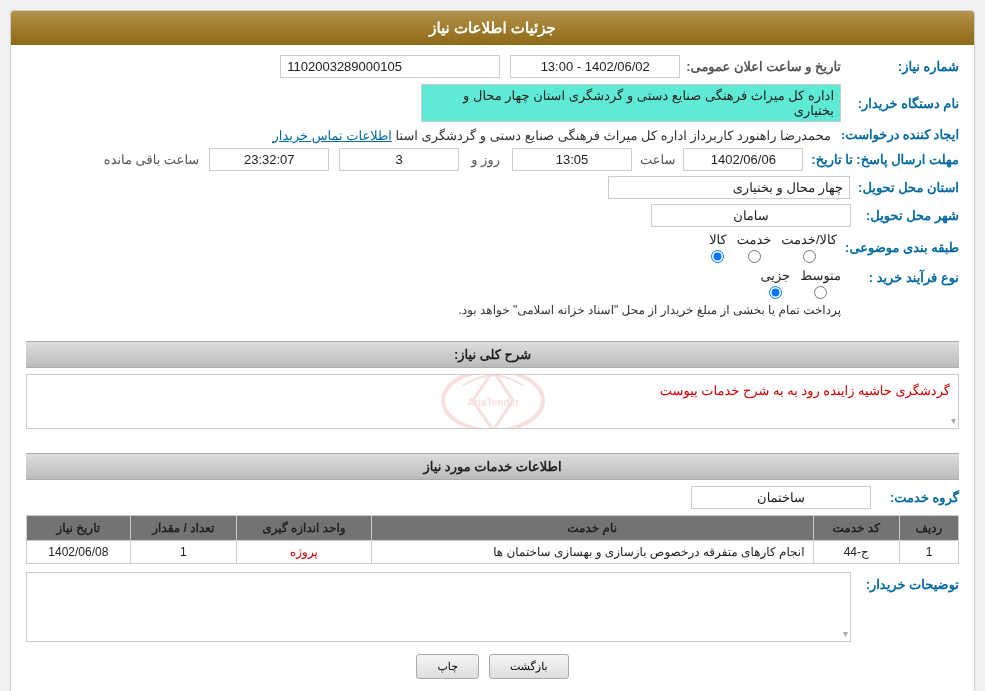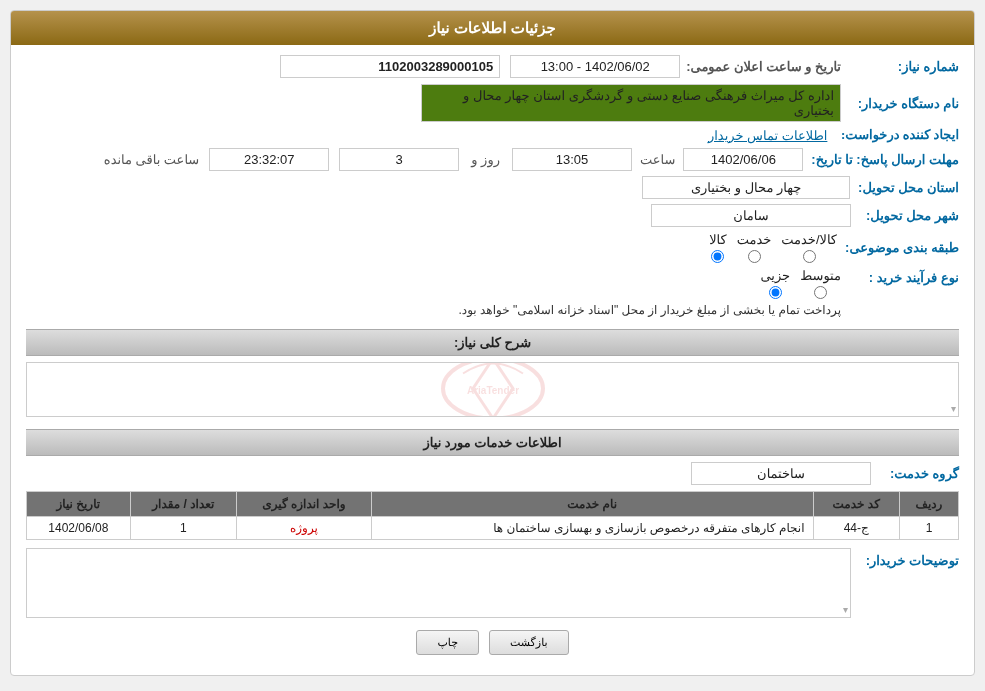--- a/index.html
+++ b/index.html
@@ -36,38 +36,38 @@
     .input-box {
       border: 1px solid #ccc;
       background: #fff;
       padding: 3px 6px;
       display: inline-block;
       min-width: 120px;
       text-align: right;
     }
     .input-box-wide {
       border: 1px solid #ccc;
-      background: #4d7c0f;
+      background: #5eead4;
       padding: 3px 6px;
       display: inline-block;
       width: 420px;
       text-align: right;
     }
     .link-blue {
       color: #0369a1;
       text-decoration: underline;
       cursor: pointer;
     }
     .section-header {
       background: linear-gradient(180deg, #ddd 0%, #bbb 100%);
       text-align: center;
       padding: 5px 10px;
       font-weight: bold;
       font-size: 13px;
-      margin: 12px 0 6px 0;
+      margin: 24px 0 6px 0;
       border-top: 1px solid #aaa;
       border-bottom: 1px solid #aaa;
     }
     .radio-group {
       display: inline-flex;
       align-items: center;
       gap: 10px;
     }
     .radio-item {
       display: flex;
@@ -139,55 +139,56 @@
 
     <div class="card-header">
       <span>جزئیات اطلاعات نیاز</span>
     </div>
 
     <div class="card-body">
 
       <div class="info-row" style="margin-bottom:6px;">
         <span class="lbl" style="min-width:90px;">شماره نیاز:</span>
         <div style="flex:1; display:flex; align-items:center; gap:10px; flex-direction:row-reverse; justify-content:flex-end;">
-          <div class="input-box" style="width:220px; text-align:right;font-weight:bold;">1102003289000105</div>
+          <div class="input-box" style="width:220px; text-align:left;">1102003289000105</div>
           <div style="display:flex; align-items:center; gap:6px; margin-right:20px;">
             <span style="color:#555; font-weight:bold;">تاریخ و ساعت اعلان عمومی:</span>
             <div class="input-box" style="width:170px; text-align:center;">1402/06/02 - 13:00</div>
           </div>
         </div>
       </div>
 
       <div class="info-row">
         <span class="lbl" style="min-width:110px;">نام دستگاه خریدار:</span>
         <div class="input-box-wide">اداره کل میراث فرهنگی  صنایع دستی و گردشگری استان چهار محال و بختیاری</div>
       </div>
 
       <div class="info-row">
         <span class="lbl" style="min-width:120px;font-family:Liberation Serif, serif;">ایجاد کننده درخواست:</span>
+        <span style="color:#333;">محمدرضا راهنورد کاربرداز اداره کل میراث فرهنگی  صنایع دستی و گردشگری استا</span>
         <span>&nbsp;</span>
         <span class="link-blue">اطلاعات تماس خریدار</span>
       </div>
 
       <div class="info-row">
         <span class="lbl" style="min-width:130px;">مهلت ارسال پاسخ: تا تاریخ:</span>
         <div class="date-time-row">
           <div class="input-box" style="width:100px; text-align:center;">1402/06/06</div>
           <span style="margin:0 4px; color:#555;">ساعت</span>
           <div class="input-box" style="width:70px; text-align:center;">13:05</div>
           <span style="margin:0 8px; color:#555;">روز و</span>
           <div class="input-box" style="width:40px; text-align:center;">3</div>
           <div class="input-box" style="width:80px; text-align:center; margin:0 6px;">23:32:07</div>
           <span style="color:#555;">ساعت باقی مانده</span>
         </div>
       </div>
 
       <div class="info-row">
         <span class="lbl" style="min-width:100px;">استان محل تحویل:</span>
-        <div class="input-box" style="width:208px; text-align:center;">چهار محال و بختیاری</div>
+        <div class="input-box" style="width:242px; text-align:right;">چهار محال و بختیاری</div>
       </div>
 
       <div class="info-row">
         <span class="lbl" style="min-width:100px;">شهر محل تحویل:</span>
         <div class="input-box" style="width:200px; text-align:center;">سامان</div>
       </div>
 
       <div class="info-row">
         <span class="lbl" style="min-width:110px;">طبقه بندی موضوعی:</span>
         <div class="radio-group">
@@ -231,20 +232,21 @@
         <div style="border:1px solid #ccc; background:#fff; padding:8px; min-height:55px; text-align:right; position:relative; overflow:hidden;">
           
           <div style="position:absolute; top:50%; left:50%; transform:translate(-50%,-50%); opacity:0.12; pointer-events:none; z-index:0;">
             <svg width="120" height="80" viewBox="0 0 120 80">
               <ellipse cx="60" cy="40" rx="50" ry="30" stroke="#c00" stroke-width="4" fill="none"></ellipse>
               <path d="M60 10 L80 40 L60 70 L40 40 Z" stroke="#c00" stroke-width="3" fill="none"></path>
               <path d="M30 25 Q60 5 90 25" stroke="#c00" stroke-width="2" fill="none"></path>
               <text x="60" y="45" text-anchor="middle" font-size="10" fill="#c00" font-weight="bold">AriaTender</text>
             </svg>
           </div>
+          <span style="position:relative; z-index:1; color:#c00;">گردشگری حاشیه زاینده رود به به شرح خدمات پیوست</span>
           <div style="position:absolute; bottom:2px; right:2px; font-size:10px; color:#aaa;">▾</div>
         </div>
       </div>
 
       <div class="section-header">
         <span>اطلاعات خدمات مورد نیاز</span>
       </div>
 
       <div class="info-row" style="margin-bottom:6px;">
         <span class="lbl" style="min-width:80px;">گروه خدمت:</span>

